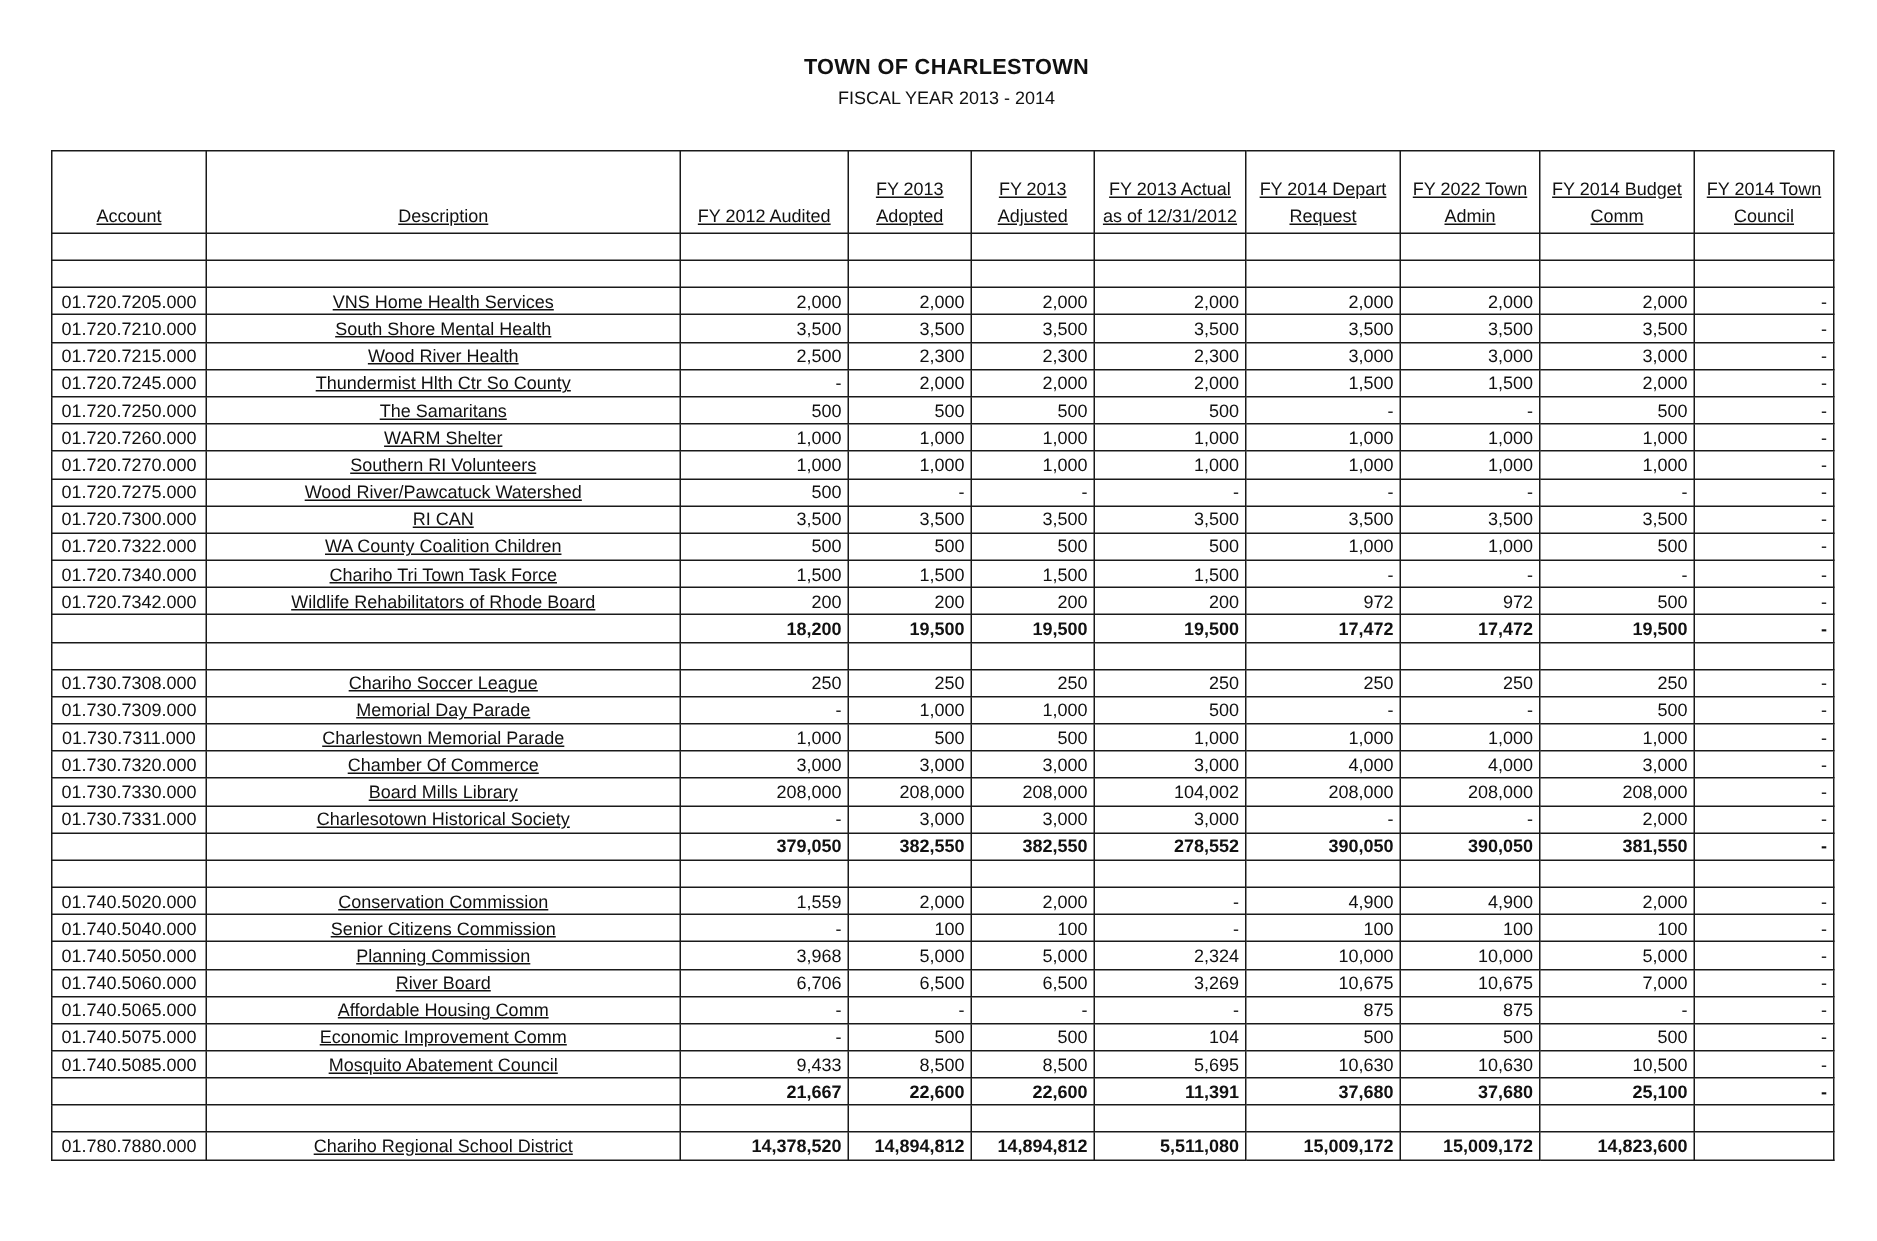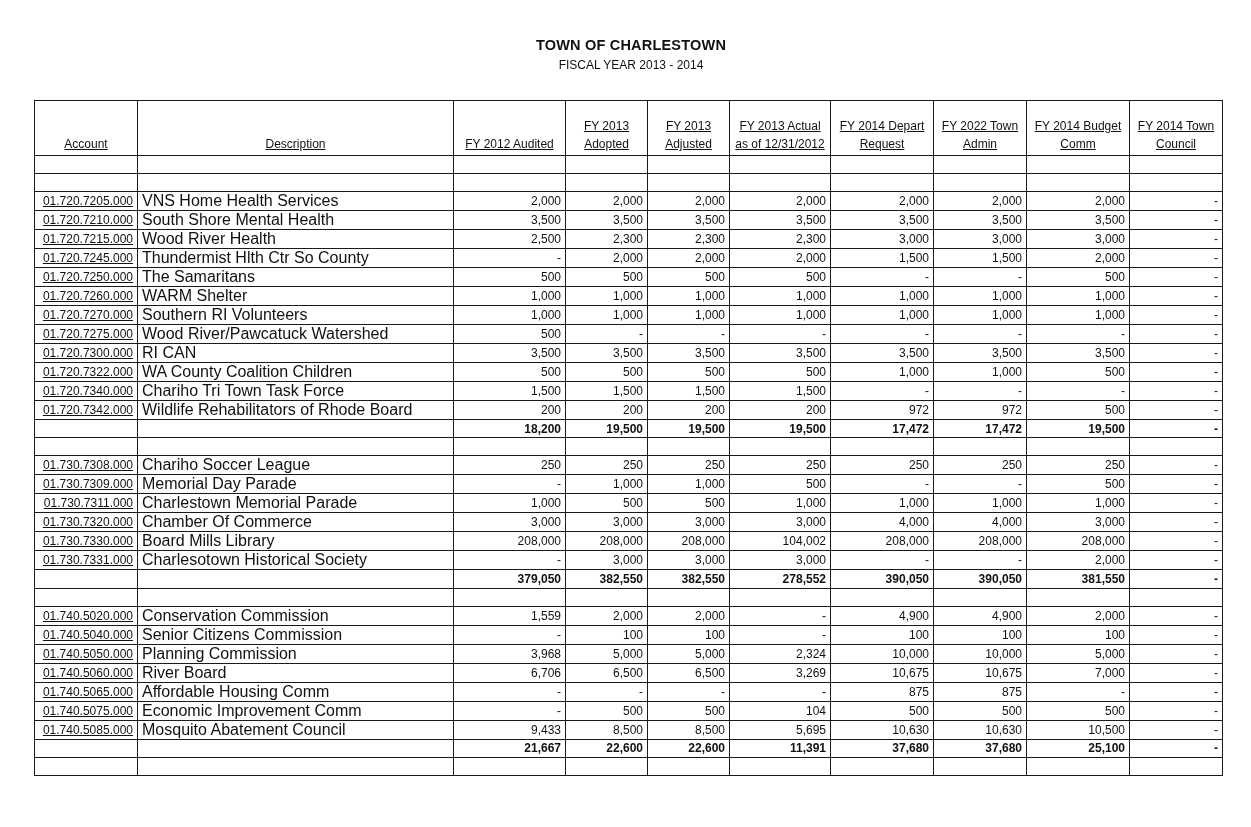--- a/index.html
+++ b/index.html
@@ -22,22 +22,22 @@
     }
     table.budget td, table.budget th {
       border: 1.5px solid #1a1a1a; padding: 0 4px; height: 17.2px;
       white-space: nowrap; overflow: hidden;
     }
     table.budget th {
       font-weight: normal; font-size: 12px; height: 52px; vertical-align: bottom;
       text-align: center; line-height: 18px; padding-bottom: 2px; white-space: normal; text-decoration: underline;
     }
     .spacer-row td { height: 8px; border-left: none; border-right: none; border-top: 1.5px solid #1a1a1a; }
-    td.acct { text-align: right; font-size: 12px; text-decoration: underline; }
-    td.desc { text-align: left; font-size: 16px; }
+    td.acct { text-align: center; font-size: 12px; }
+    td.desc { text-align: center; font-size: 12px; text-decoration: underline; }
     td.num { text-align: right; padding-right: 6px; }
     td.council { text-align: right; padding-right: 22px; }
     tr.total td.num, tr.total td.council { font-weight: bold; }
     tr.blank td { height: 17px; }
     td.nob { border-bottom: none; border-right: none; }
   </style>
 </head>
 <body>
 
 <div class="title">TOWN OF CHARLESTOWN</div>
@@ -460,14 +460,26 @@
         <td class=""></td>
         <td class=""></td>
         <td class=""></td>
         <td class=""></td>
         <td class=""></td>
         <td class=""></td>
         <td class=""></td>
         <td class=""></td>
         <td class=""></td>
       </tr>
+      <tr class="total">
+        <td class="acct">01.780.7880.000</td>
+        <td class="desc">Chariho Regional School District</td>
+        <td class="num">14,378,520</td>
+        <td class="num">14,894,812</td>
+        <td class="num">14,894,812</td>
+        <td class="num">5,511,080</td>
+        <td class="num">15,009,172</td>
+        <td class="num">15,009,172</td>
+        <td class="num">14,823,600</td>
+        <td class="council nob"></td>
+      </tr>
     </tbody>
 </table>
 
 </body></html>

